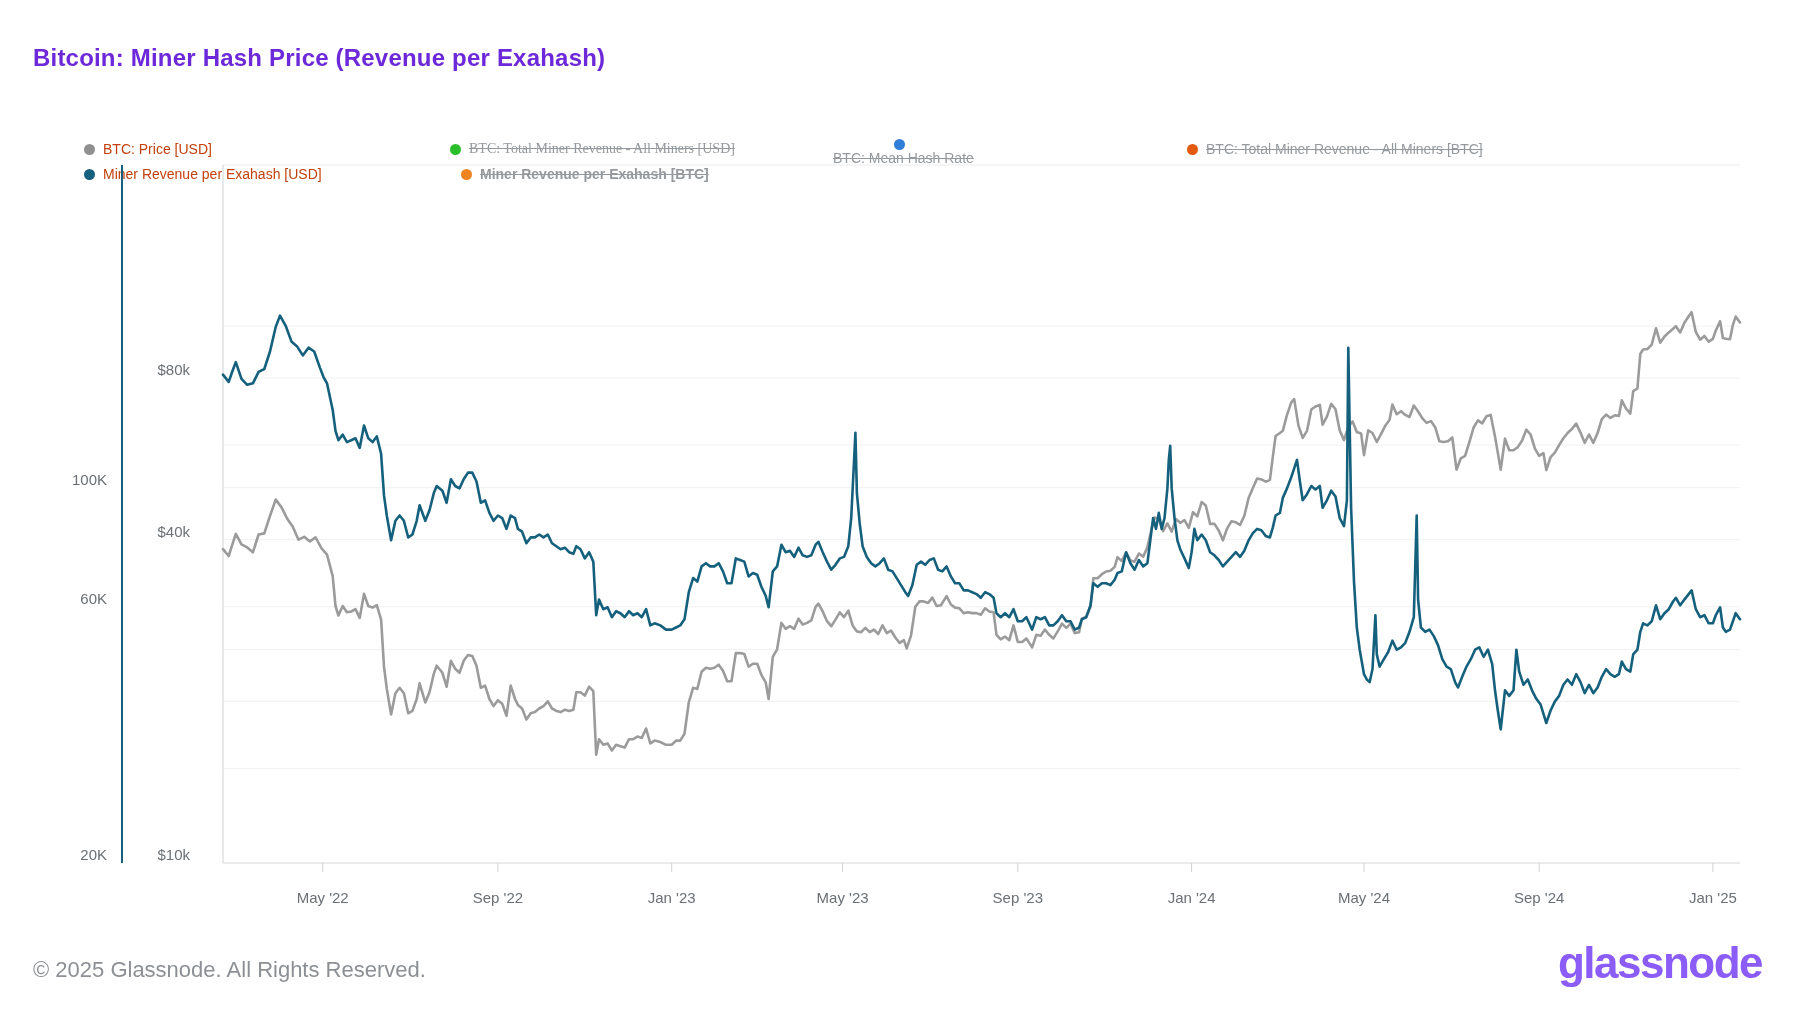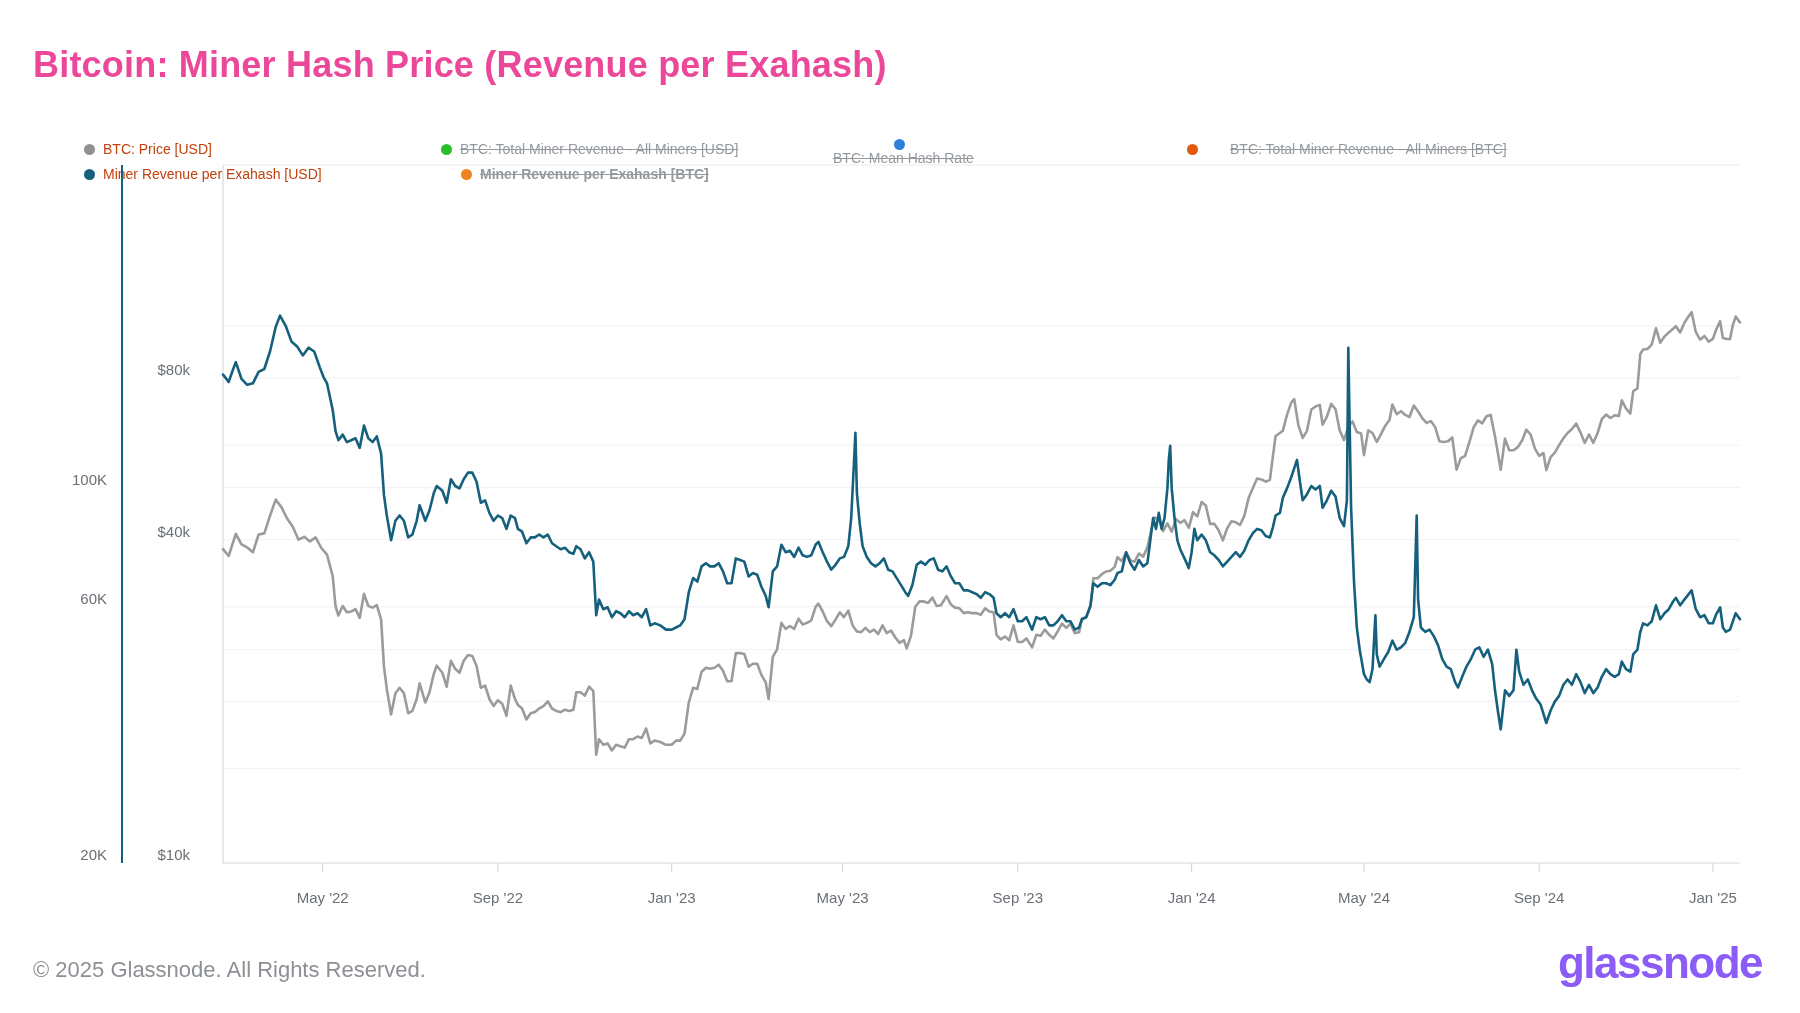--- a/index.html
+++ b/index.html
@@ -1,45 +1,45 @@
 <!DOCTYPE html>
 <html><head>
 <meta charset="utf-8">
 <style>
   html,body{margin:0;padding:0}
   body{width:1800px;height:1013px;position:relative;background:#ffffff;overflow:hidden;
        font-family:"Liberation Sans",sans-serif;}
-  .title{position:absolute;left:33px;top:44px;font-size:36px;font-weight:600;color:#ec4899;letter-spacing:.2px}
+  .title{position:absolute;left:33px;top:44px;font-size:24px;font-weight:600;color:#6d28d9;letter-spacing:.2px}
   .legend-item{position:absolute;display:flex;align-items:center;height:20px;cursor:pointer}
   .legend-dot{width:11px;height:11px;border-radius:50%;margin-right:8px;flex:none}
   .legend-label{font-size:14px;color:#c2410c;white-space:nowrap}
   .legend-item.struck .legend-label{color:#94999e;text-decoration:line-through}
   .footer{position:absolute;left:33px;top:957px;font-size:22px;color:#8c9095}
   .brand{position:absolute;right:38px;top:938px;font-size:44px;font-weight:600;color:#8b5cf6;letter-spacing:-1.5px}
   svg{position:absolute;left:0;top:0}
   svg text{font-family:"Liberation Sans",sans-serif;font-size:15px;fill:#6a7076}
 </style>
 </head>
 <body>
 
 <div class="title">Bitcoin: Miner Hash Price (Revenue per Exahash)</div>
 <div id="legend">
     <div class="legend-item" style="left: 84px; top: 139px;">
       <span class="legend-dot" style="background: rgb(144, 144, 144);"></span>
       <span class="legend-label">BTC: Price [USD]</span>
     </div>
-    <div class="legend-item struck" style="left: 441px; top: 139px;">
+    <div class="legend-item struck" style="left: 450px; top: 139px; font-family: Liberation Serif, serif;">
       <span class="legend-dot" style="background: rgb(43, 191, 43);"></span>
       <span class="legend-label">BTC: Total Miner Revenue - All Miners [USD]</span>
     </div>
     <div class="legend-item struck" style="left: 833px; top: 139px; flex-direction: column;">
       <span class="legend-dot" style="background: rgb(47, 126, 216);"></span>
       <span class="legend-label">BTC: Mean Hash Rate</span>
     </div>
-    <div class="legend-item struck" style="left: 1187px; top: 139px; gap: 24px;">
+    <div class="legend-item struck" style="left: 1187px; top: 139px;">
       <span class="legend-dot" style="background: rgb(226, 89, 15);"></span>
       <span class="legend-label">BTC: Total Miner Revenue - All Miners [BTC]</span>
     </div>
     <div class="legend-item" style="left: 84px; top: 164px;">
       <span class="legend-dot" style="background: rgb(21, 96, 125);"></span>
       <span class="legend-label">Miner Revenue per Exahash [USD]</span>
     </div>
     <div class="legend-item struck" style="left: 461px; top: 164px; font-weight: bold;">
       <span class="legend-dot" style="background: rgb(239, 131, 31);"></span>
       <span class="legend-label">Miner Revenue per Exahash [BTC]</span>

